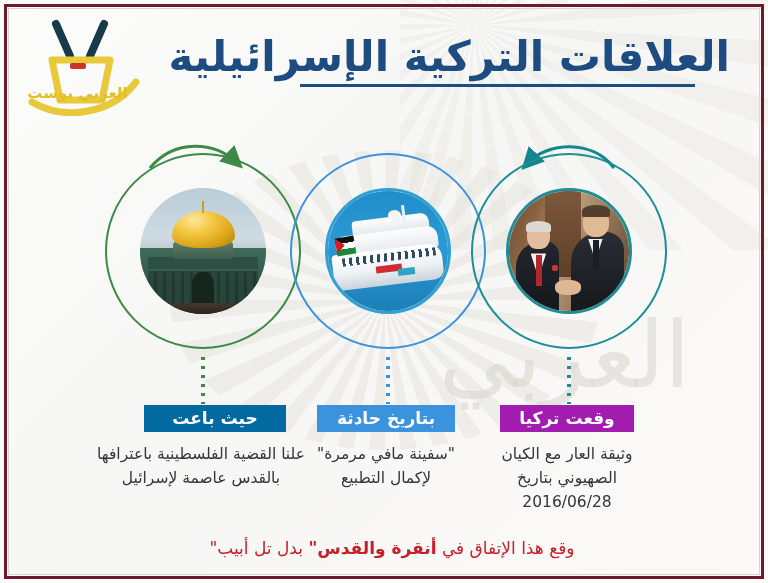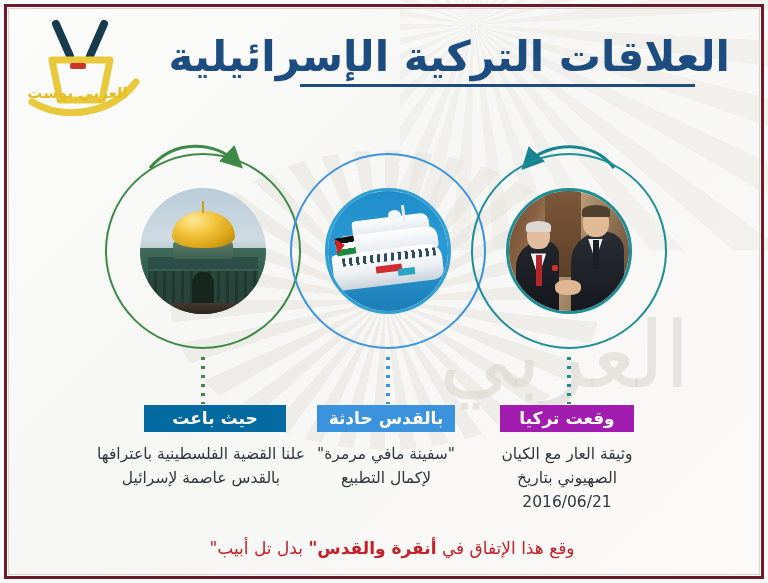--- a/index.html
+++ b/index.html
@@ -437,23 +437,23 @@
     <div class="p3-man-r-tie"></div>
     <div class="p3-pin"></div>
     <div class="p3-hands"></div>
   </div>
 
   <div class="dots dots-left"></div>
   <div class="dots dots-mid"></div>
   <div class="dots dots-right"></div>
 
   <div class="chip chip-left">حيث باعت</div>
-  <div class="chip chip-mid">بالقدس حادثة</div>
+  <div class="chip chip-mid">بتاريخ حادثة</div>
   <div class="chip chip-right">وقعت تركيا</div>
 
   <div class="blurb blurb-left">علنا القضية الفلسطينية باعترافها بالقدس عاصمة لإسرائيل</div>
   <div class="blurb blurb-mid">"سفينة مافي مرمرة" لإكمال التطبيع</div>
-  <div class="blurb blurb-right">وثيقة العار مع الكيان الصهيوني بتاريخ 2016/06/21</div>
+  <div class="blurb blurb-right">وثيقة العار مع الكيان الصهيوني بتاريخ 2016/06/28</div>
 
   <div class="caption"><span class="norm">وقع هذا الإتفاق في </span><span class="hi">أنقرة والقدس"</span><span class="norm"> بدل تل أبيب"</span></div>
 
   <div class="frame-outer"></div>
 </div>
 
 </body></html>

